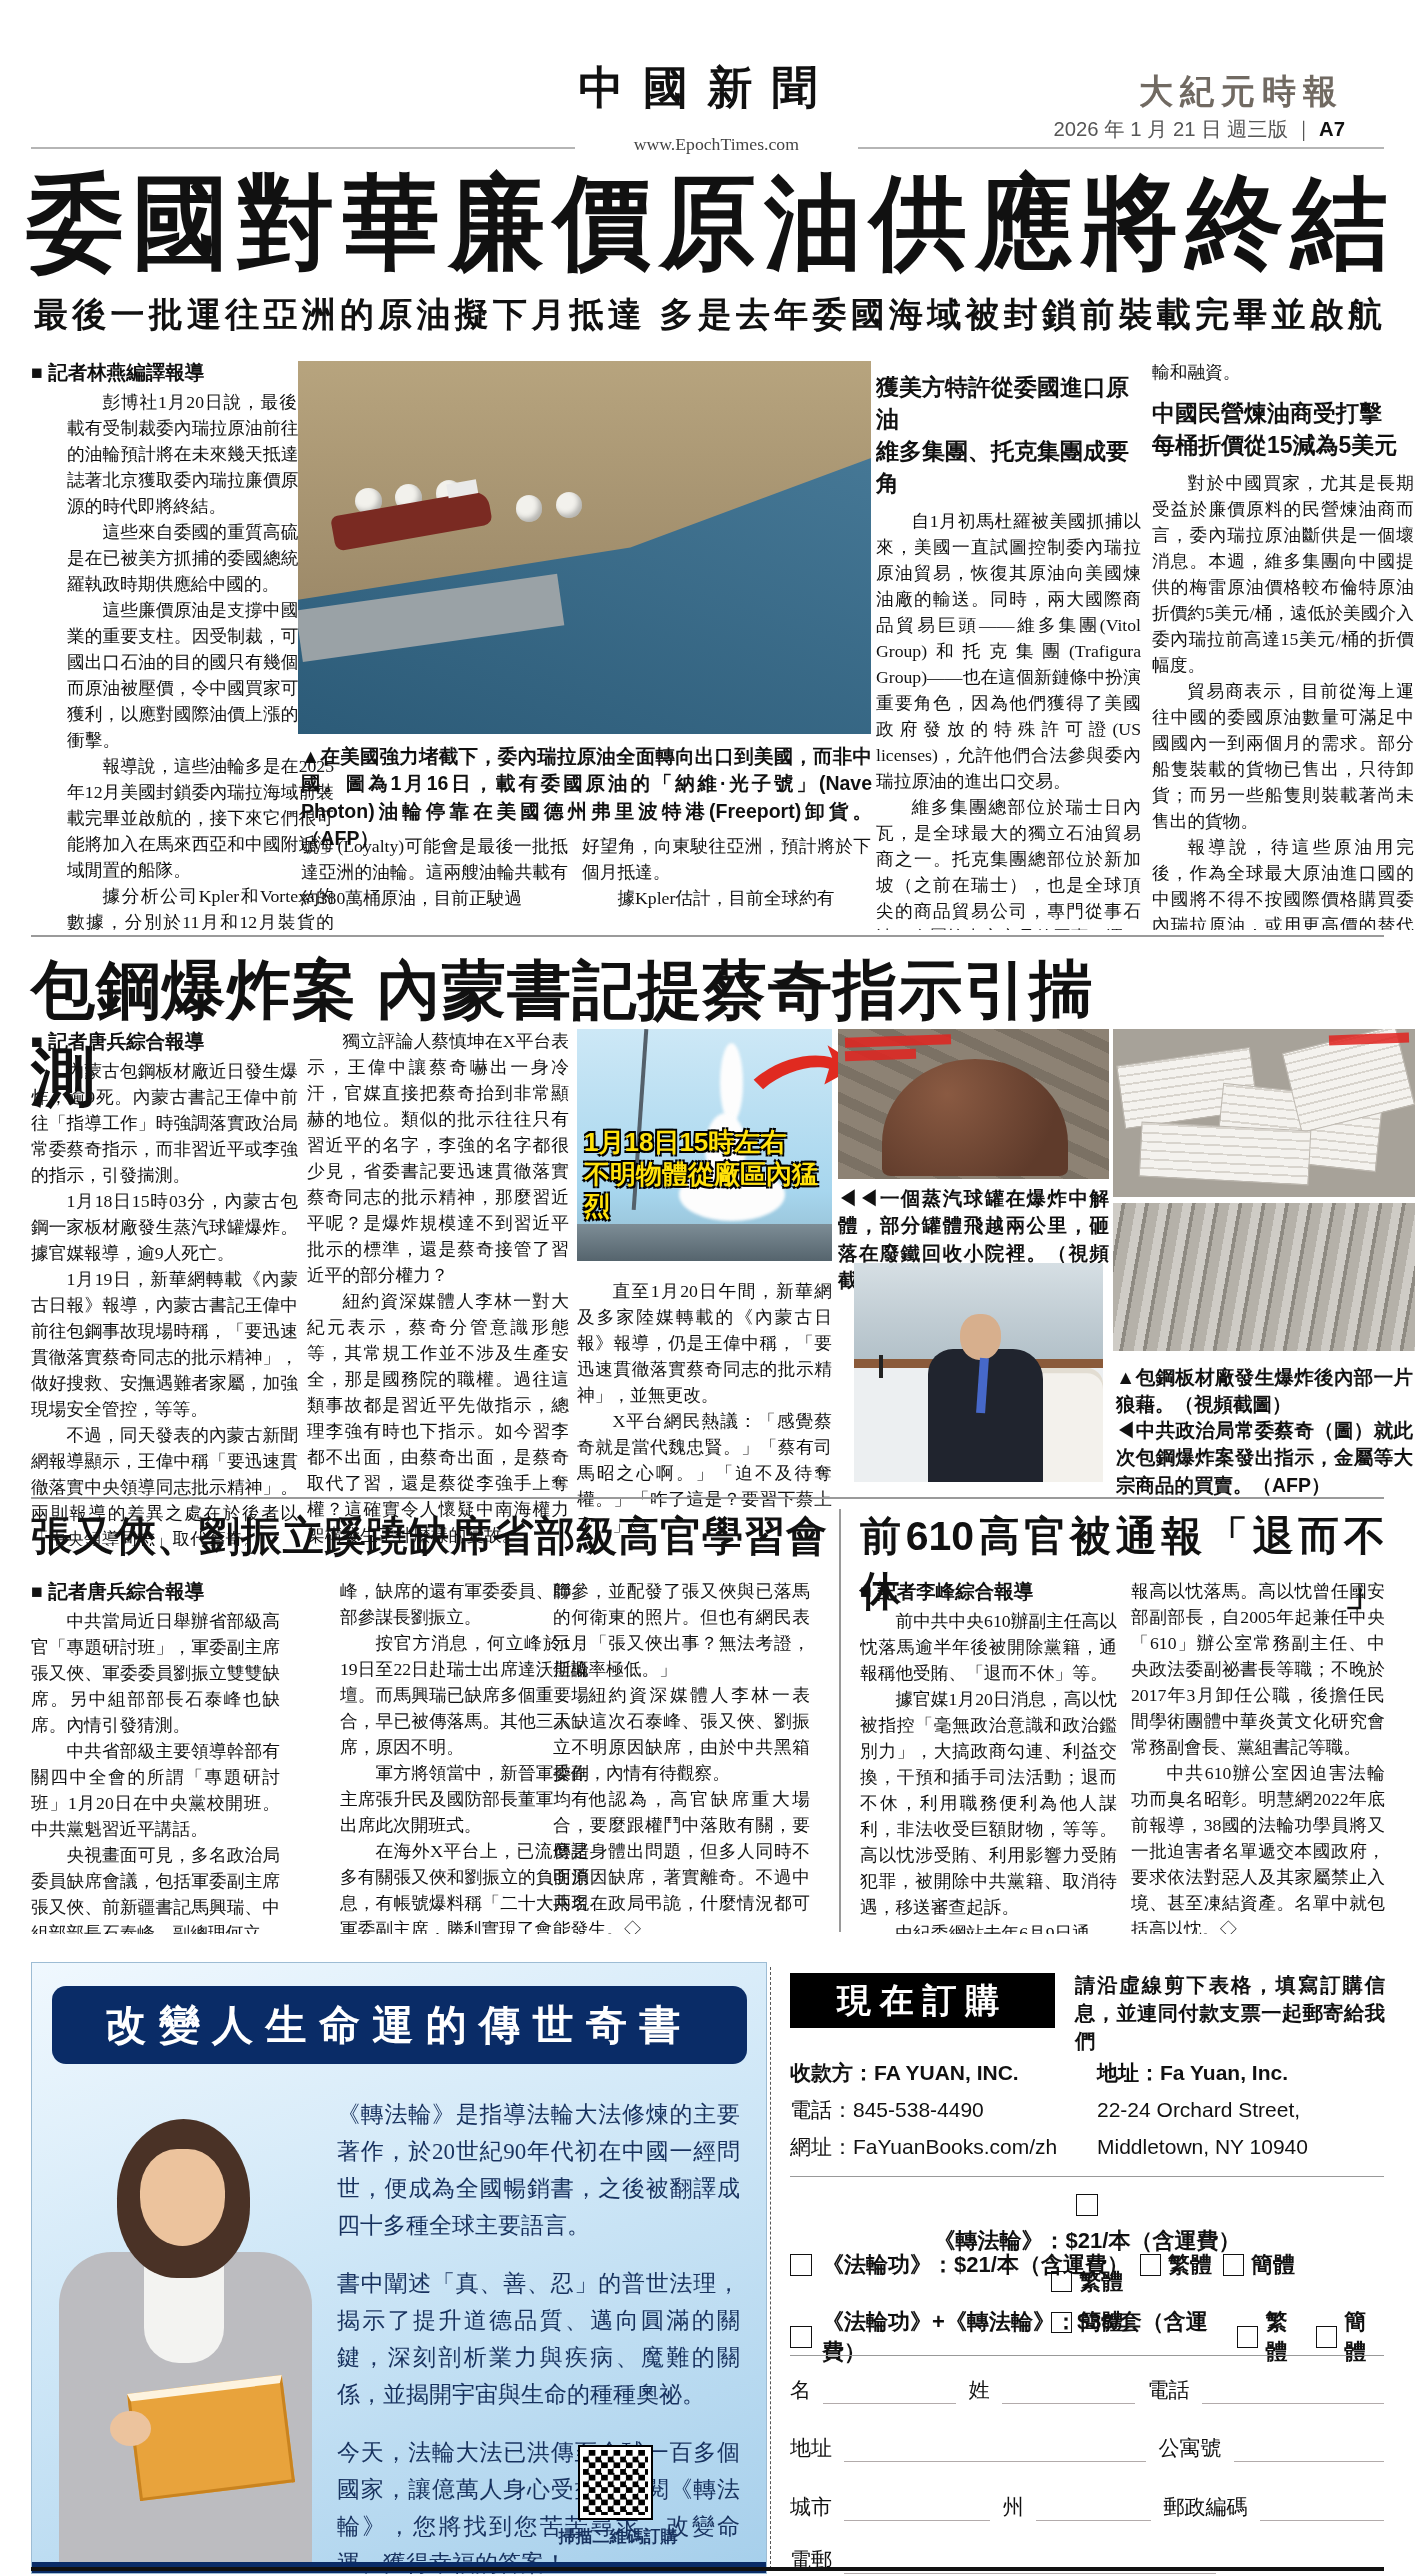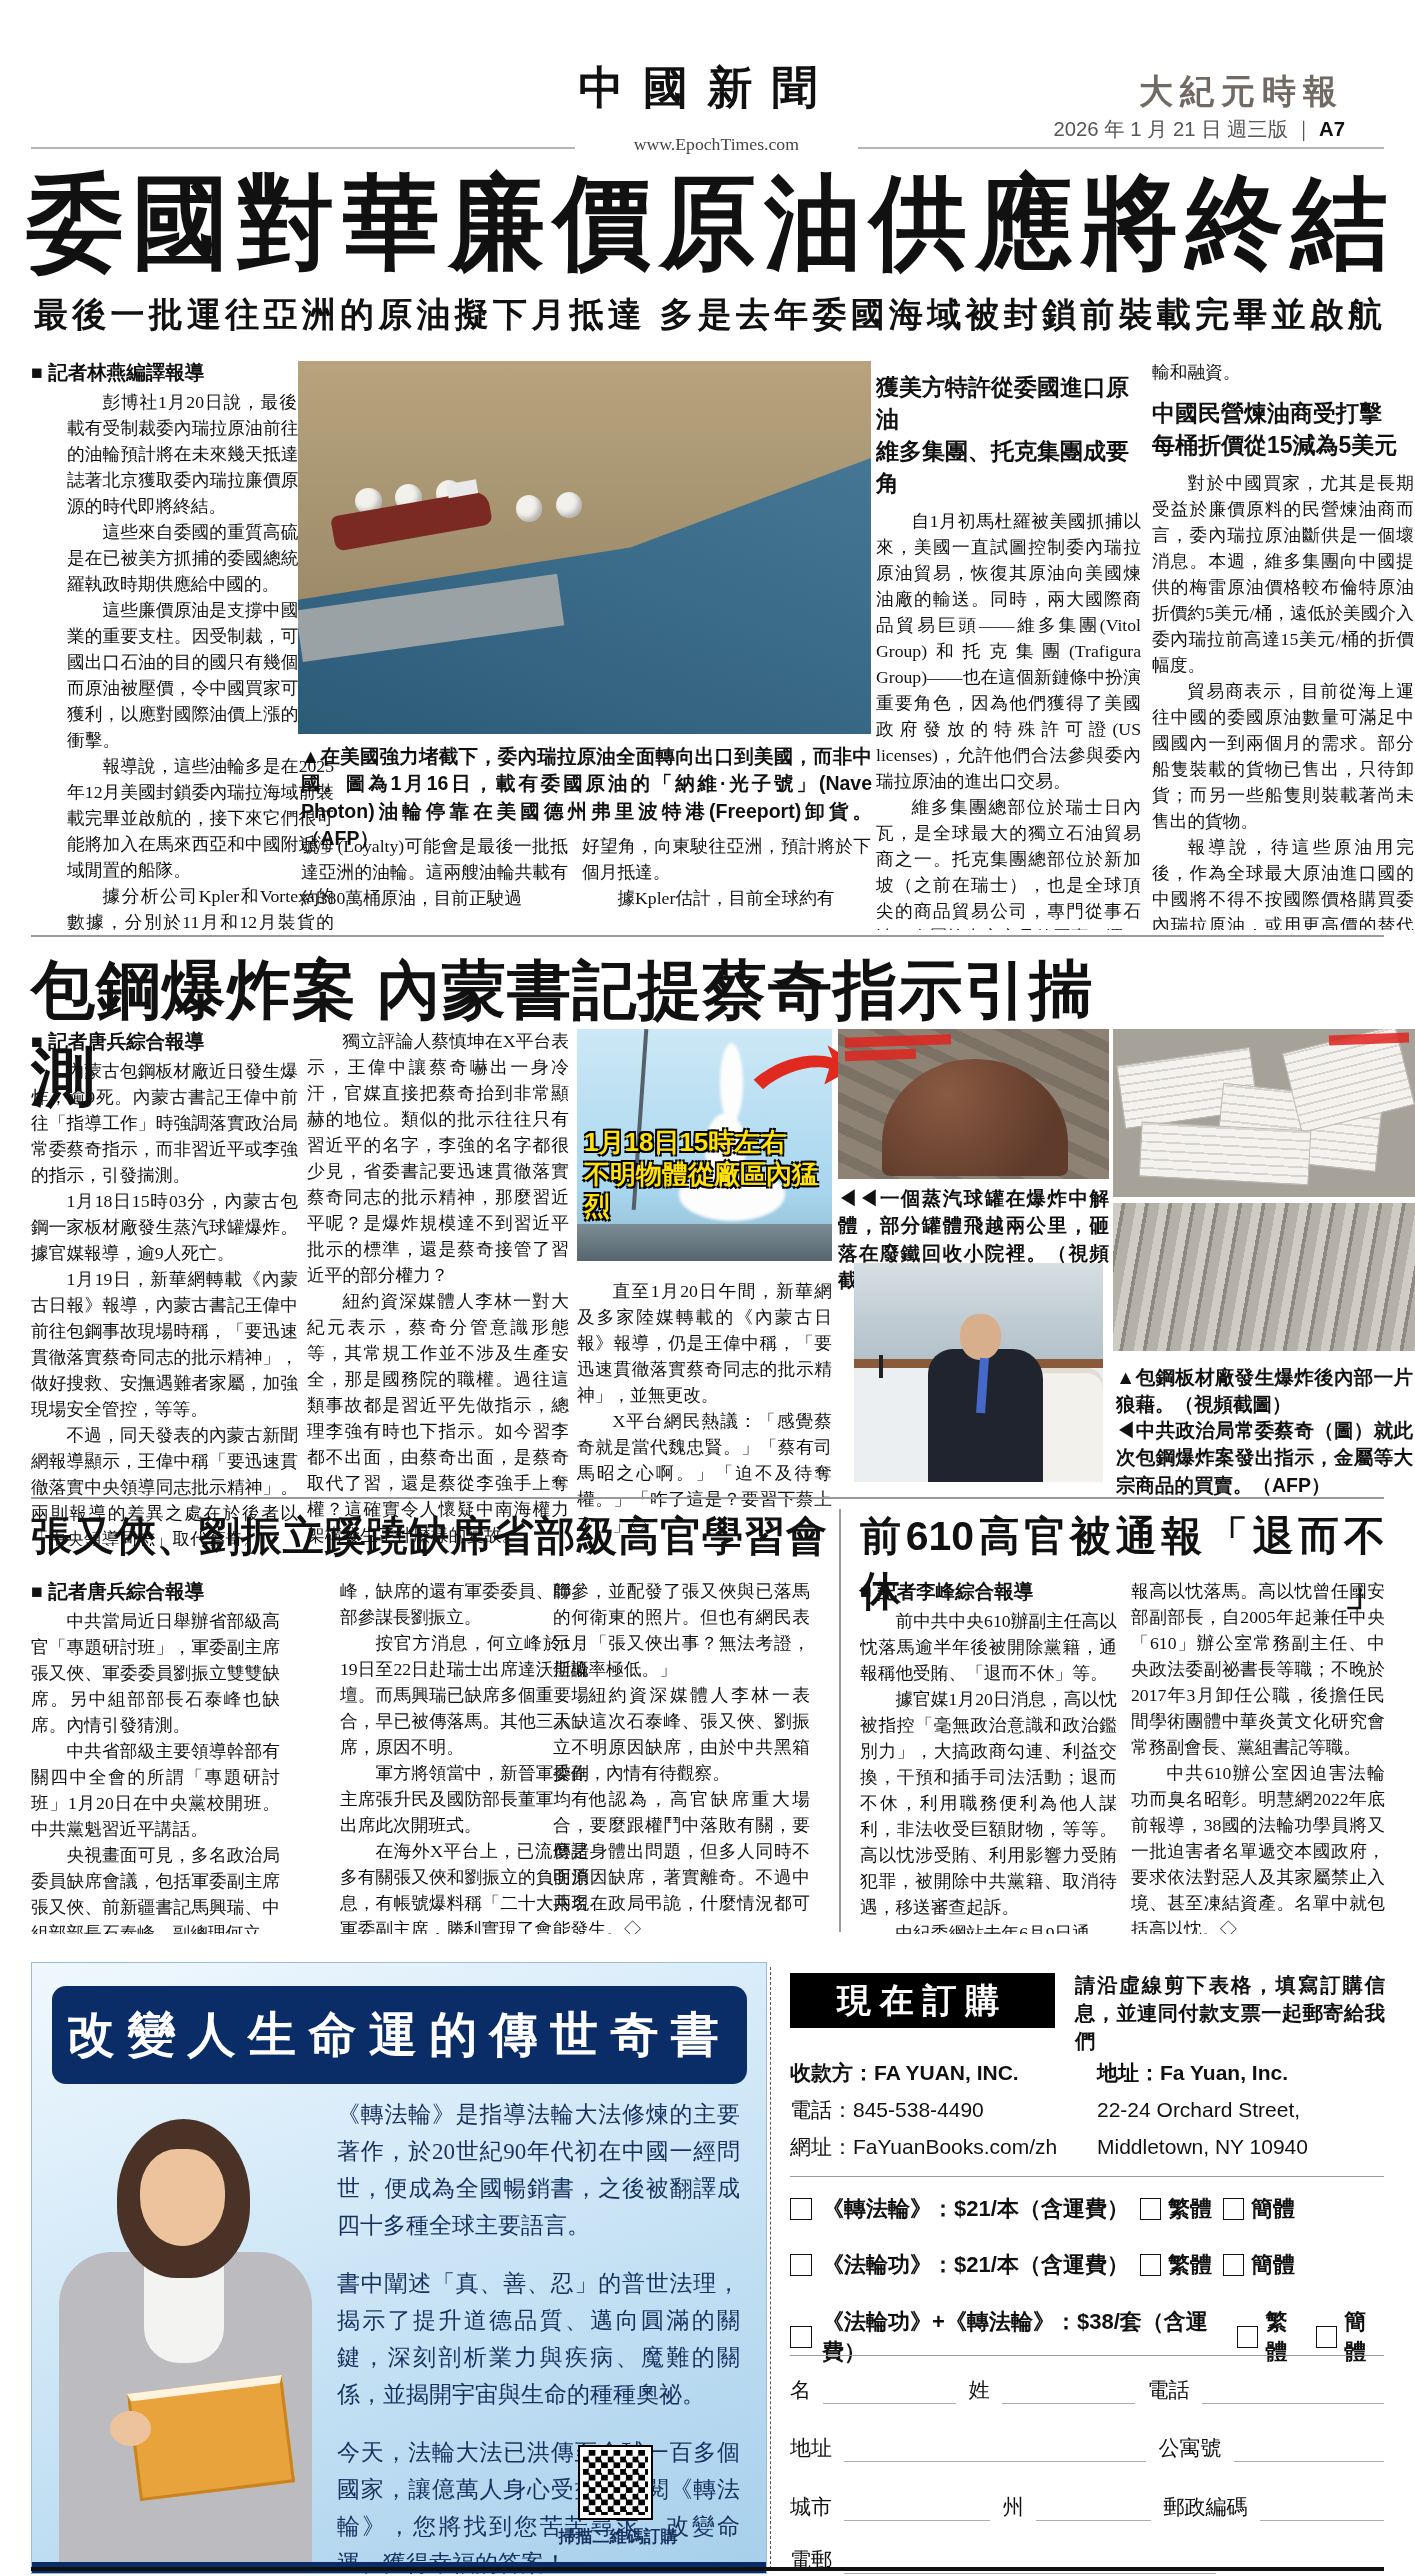--- a/index.html
+++ b/index.html
@@ -52,22 +52,22 @@
   #photo-caiqi{top:1263px;left:854px;width:249px;height:219px;background:#eceff1;}
   #cq-painting{position:absolute;top:0;left:0;width:100%;height:44%;background:linear-gradient(180deg,#d6dfe4 0%,#c0ccd3 60%,#b3c1c9 100%);}
   #cq-ledge{position:absolute;top:44%;left:0;width:100%;height:8.8px;background:#8a5a3a;}
   #cq-couch{position:absolute;bottom:0;right:0;width:64%;height:52%;background:#f3f1ec;border-radius:16px 16px 0 0;box-shadow:inset 0 5.3px 0 #e2ddd2;}
   #cq-body{position:absolute;left:74px;bottom:0;width:115px;height:133px;background:#20242e;border-radius:25px 30px 0 0;}
   #cq-head{position:absolute;left:106px;bottom:122px;width:41px;height:46px;background:#d7af8d;border-radius:45% 45% 48% 48%;}
   #cq-tie{position:absolute;left:124px;bottom:69px;width:8.8px;height:55px;background:#4668c9;transform:rotate(4deg);}
   #cq-mic{position:absolute;left:25px;bottom:104px;width:4.4px;height:23px;background:#222;}
   
   #ad-left{top:1962px;left:31px;width:734px;height:610px;background:linear-gradient(160deg,#f0f8fe 0%,#cfe7f7 45%,#a6cfeb 100%);border:0.9px solid #9dbcd4;}
-  #ad-banner{position:absolute;top:23px;left:19.5px;width:695px;height:98px;background:#0a2c67;border-radius:14px;
-     color:#fff;font-family:"Liberation Sans",sans-serif;font-weight:900;font-size:48px;letter-spacing:12.4px;display:flex;align-items:center;justify-content:center;}
+  #ad-banner{position:absolute;top:23px;left:19.5px;width:695px;height:78px;background:#0a2c67;border-radius:14px;
+     color:#fff;font-family:"Liberation Sans",sans-serif;font-weight:900;font-size:41px;letter-spacing:12.4px;display:flex;align-items:center;justify-content:center;}
   #ad-body{position:absolute;top:133px;left:305px;width:403px;font-size:23px;line-height:37px;color:#17315e;text-align:justify;}
   #ad-body p{margin:0 0 21px 0;}
   #woman{position:absolute;left:16px;bottom:12.4px;width:274px;height:442px;}
   #w-hair{position:absolute;left:69px;top:0;width:133px;height:159px;background:#4a3226;border-radius:50% 50% 45% 45%;}
   #w-face{position:absolute;left:92px;top:30px;width:85px;height:97px;background:#ecc39d;border-radius:48% 48% 55% 55%;}
   #w-body{position:absolute;left:10.6px;top:133px;width:253px;height:311px;background:#bcbcc0;border-radius:53px 53px 0 0;}
   #w-shirt{position:absolute;left:96px;top:138px;width:80px;height:106px;background:#f3f3f1;border-radius:0 0 35px 35px;}
   #w-book{position:absolute;left:85px;top:265px;width:150px;height:97px;background:#e8a33c;border:3.5px solid #c9831f;border-top:8.8px solid #fdf3df;transform:rotate(-7deg);}
   #w-hand{position:absolute;left:62px;top:292px;width:41px;height:35px;background:#ecc39d;border-radius:50%;}
   #qr{position:absolute;left:548px;bottom:55px;width:65px;height:65px;background:repeating-conic-gradient(#000 0% 25%,#fff 0% 50%) 0 0/12.4px 12.4px;outline:2.7px solid #000;border:3.5px solid #fff;}
@@ -280,21 +280,21 @@
     <div>電話：845-538-4490</div>
     <div>網址：FaYuanBooks.com/zh</div>
   </div>
   <div class="abs contact" style="top:2054px;left:1097px;width:288px;">
     <div style="font-weight:bold;">地址：Fa Yuan, Inc.</div>
     <div>22-24 Orchard Street,</div>
     <div>Middletown, NY 10940</div>
   </div>
   <div class="abs rule-h" style="top:2176px;left:790px;width:594px;background:#999;height:0.9px;"></div>
 
-  <div class="order-row" style="top:2194px;">
+  <div class="order-row" style="top:2194px;flex-direction:column;">
     <span class="cb"></span>
     <span>《轉法輪》：$21/本（含運費）</span>
     <span class="opt">
         <span class="cb"></span>
         <span>繁體</span>
       </span>
     <span class="opt">
         <span class="cb"></span>
         <span>簡體</span>
       </span>

